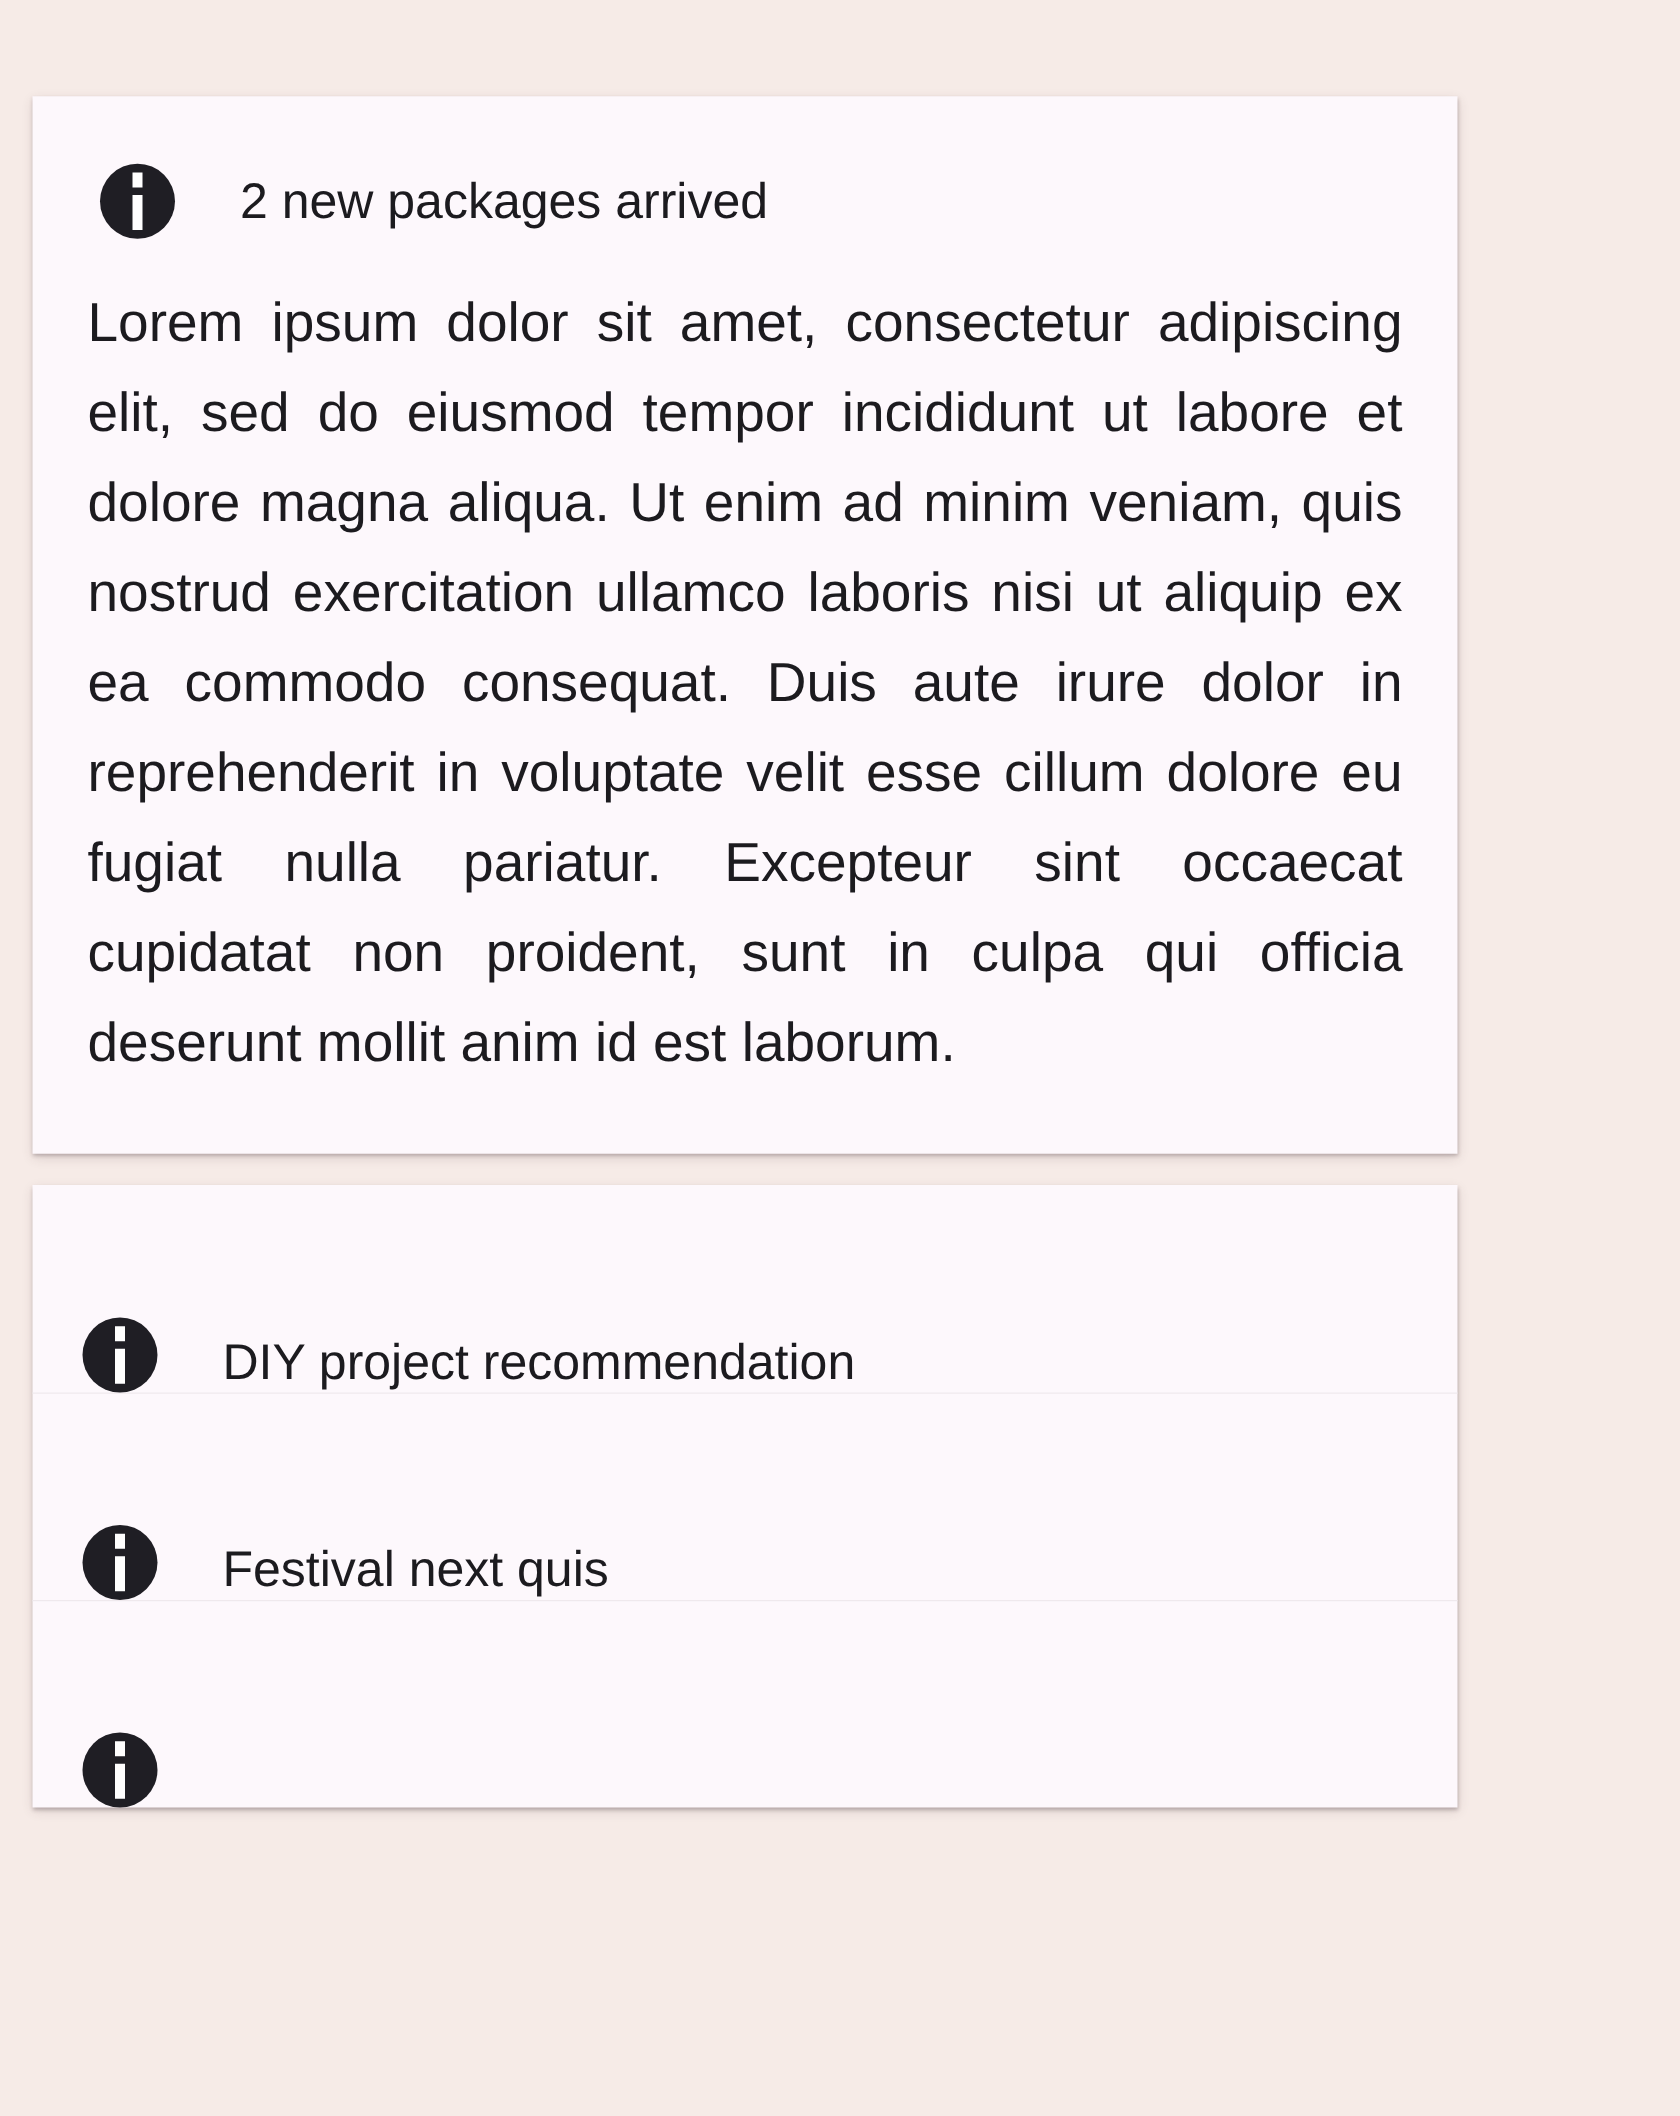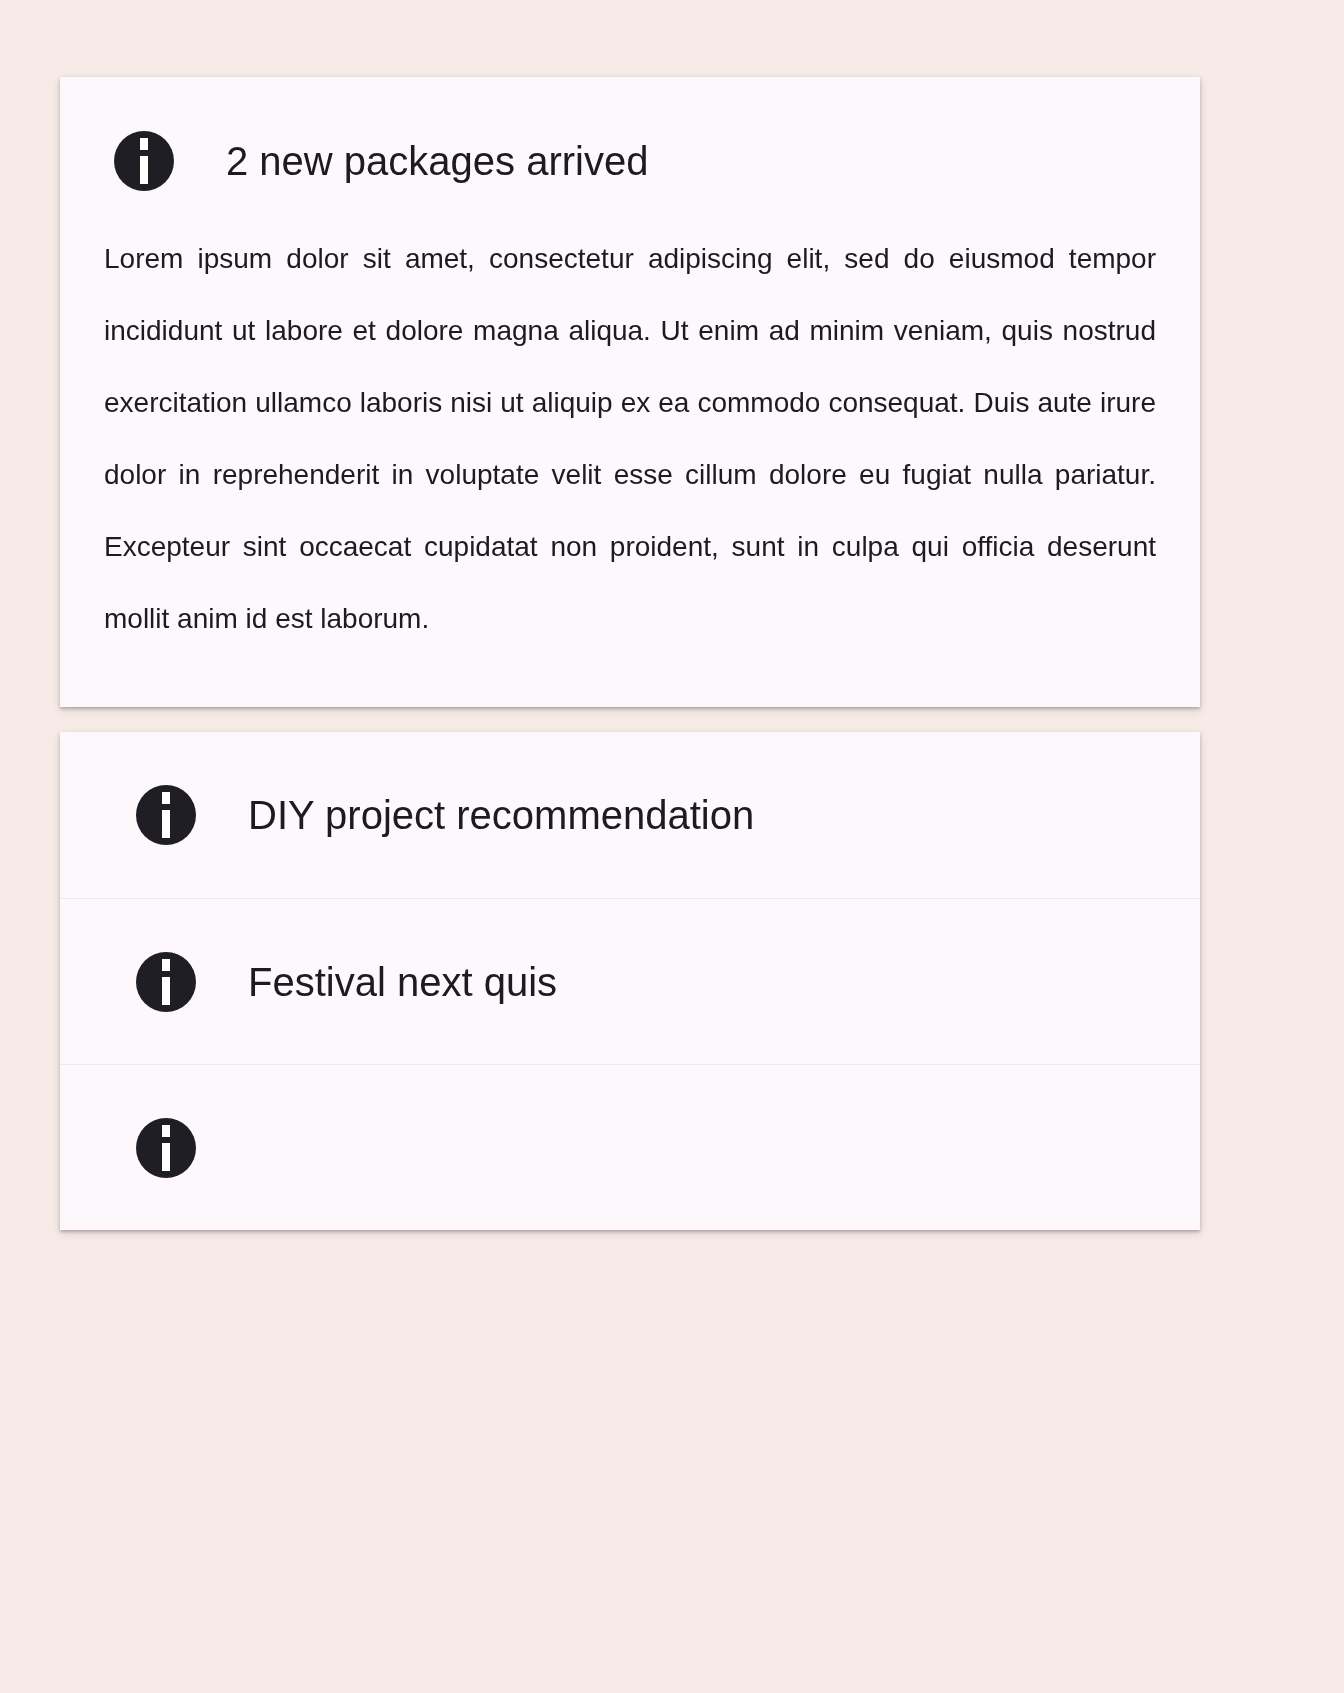--- a/index.html
+++ b/index.html
@@ -15,21 +15,21 @@
   .page-title {
     margin: 6px 0 0 40px;
     font-size: 94px;
     font-weight: 400;
     line-height: 110px;
     letter-spacing: 0;
     color: var(--text, #1c1b1f);
   }
   .card {
     width: 1140px;
-    margin-left: 60px;
+    margin-left: 26px;
     background: var(--card-bg, #fdf8fc);
     box-shadow: 0 2px 3px rgba(70, 50, 55, 0.30), 0 3px 9px rgba(70, 50, 55, 0.14);
   }
   .card.expanded {
     margin-top: 77px;
     padding: 54px 44px 52px 44px;
   }
   .topic-row {
     display: flex;
     align-items: center;
@@ -51,32 +51,33 @@
   .i-dot { width: 8px; height: 12px; background: #ffffff; }
   .i-bar { width: 8px; height: 28px; background: #ffffff; }
   .topic-title {
     margin-left: 52px;
     font-size: 40px;
     line-height: 1.2;
     color: var(--text, #1c1b1f);
   }
   .topic-body {
     margin: 32px 0 0 0;
-    font-size: 28px;
+    font-size: 44px;
     line-height: 72px;
     text-align: justify;
     color: var(--text, #1c1b1f);
   }
   .card.list {
     margin-top: 25px;
     padding: 0;
   }
   .card.list .topic-row {
     height: 166px;
-    padding-left: 76px;
+    padding-left: 40px;
+    align-items: flex-end;
   }
   .card.list .topic-row + .topic-row {
     border-top: 1px solid var(--divider, #efe9ed);
   }
 </style>
 </head>
 <body>
 
 <main>
 

